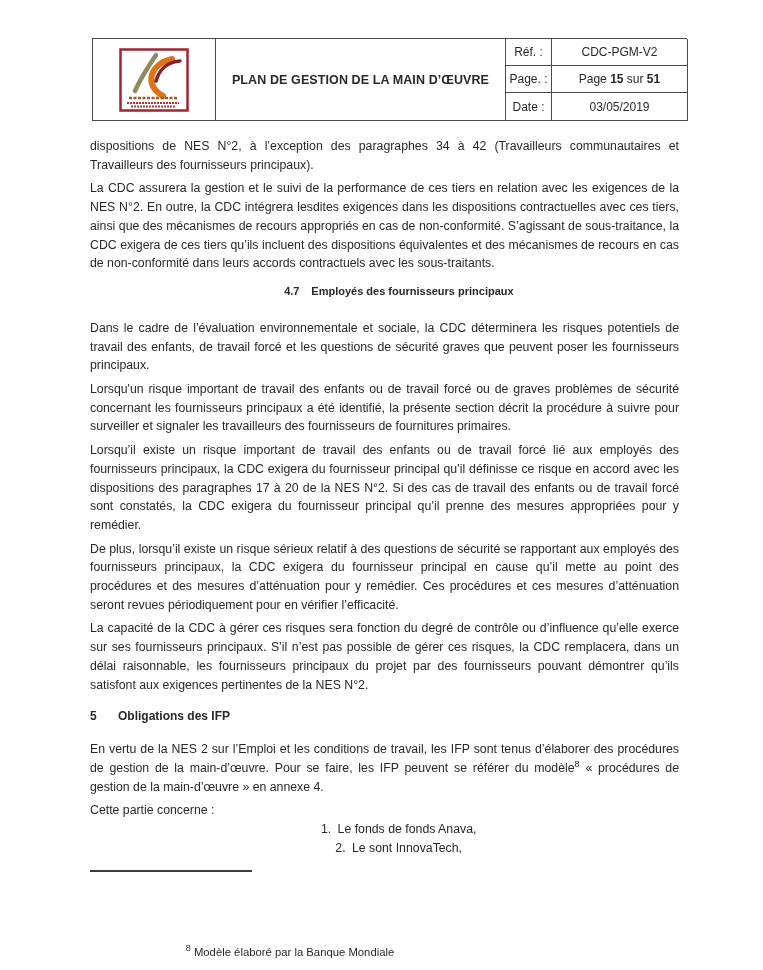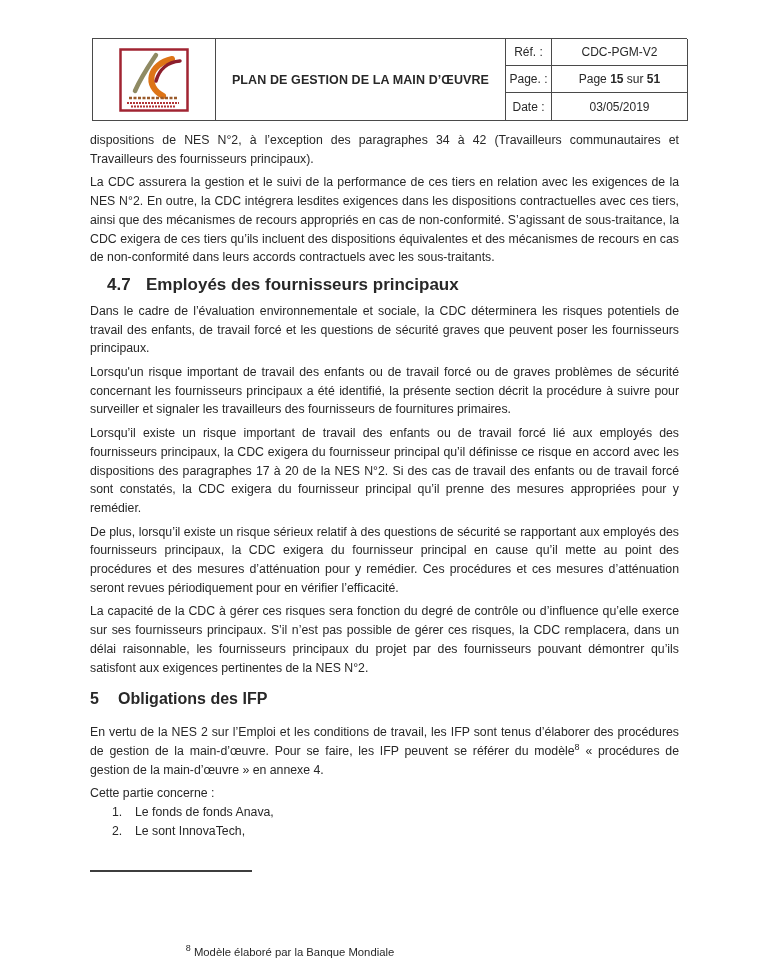--- a/index.html
+++ b/index.html
@@ -23,36 +23,36 @@
     box-sizing:border-box; overflow:hidden;
   }
   .c-logo  { grid-row:1/4; grid-column:1; }
   .c-title { grid-row:1/4; grid-column:2; font-weight:bold; font-size:12.5px; text-align:right; letter-spacing:.1px; }
   .c-label { font-size:12px;align-items:center; }
   .c-value { font-size:12px;align-items:center; }
   .c-value b { font-weight:bold; }
 
   
   .content {
-    position:absolute; left:90px; top:131px; width:589px;
+    position:absolute; left:90px; top:137px; width:589px;
     font-size:12.3px; line-height:18.7px; text-align:justify;
   }
   .content p { margin:0 0 5px 0; }
   .h47 {
-    font-size:17px; line-height:20px; font-weight:bold; text-align:left;
-    margin:8px 0 7px 0; padding-left:17px;
+    font-size:11px; line-height:20px; font-weight:bold; text-align:center;
+    margin:8px 0 18px 0; padding-left:17px;
   }
   .h47 .hnum { display:inline-block; width:39px; }
   .h5t {
-    font-size:16px; line-height:24px; font-weight:bold; text-align:left;
+    font-size:12px; line-height:24px; font-weight:bold; text-align:left;
     margin:10px 0 12px 0;
   }
   .h5t .hnum5 { display:inline-block; width:28px; }
   .list-intro { margin:4px 0 0 0 !important; }
-  .olist .li { padding-left:22px; text-align:left; }
+  .olist .li { padding-left:22px; text-align:center; }
   .li-num { display:inline-block; width:23px; }
   sup { font-size:9px; line-height:0; }
 
   
   .fn-rule { position:absolute; left:90px; top:870px; width:162px; border-top:2px solid #3d3d3d; }
   .fn { position:absolute; left:90px; top:904px; width:400px; font-size:11.3px; line-height:15px; text-align:center;margin-top:41px; }
 </style>
 </head>
 <body>
 

